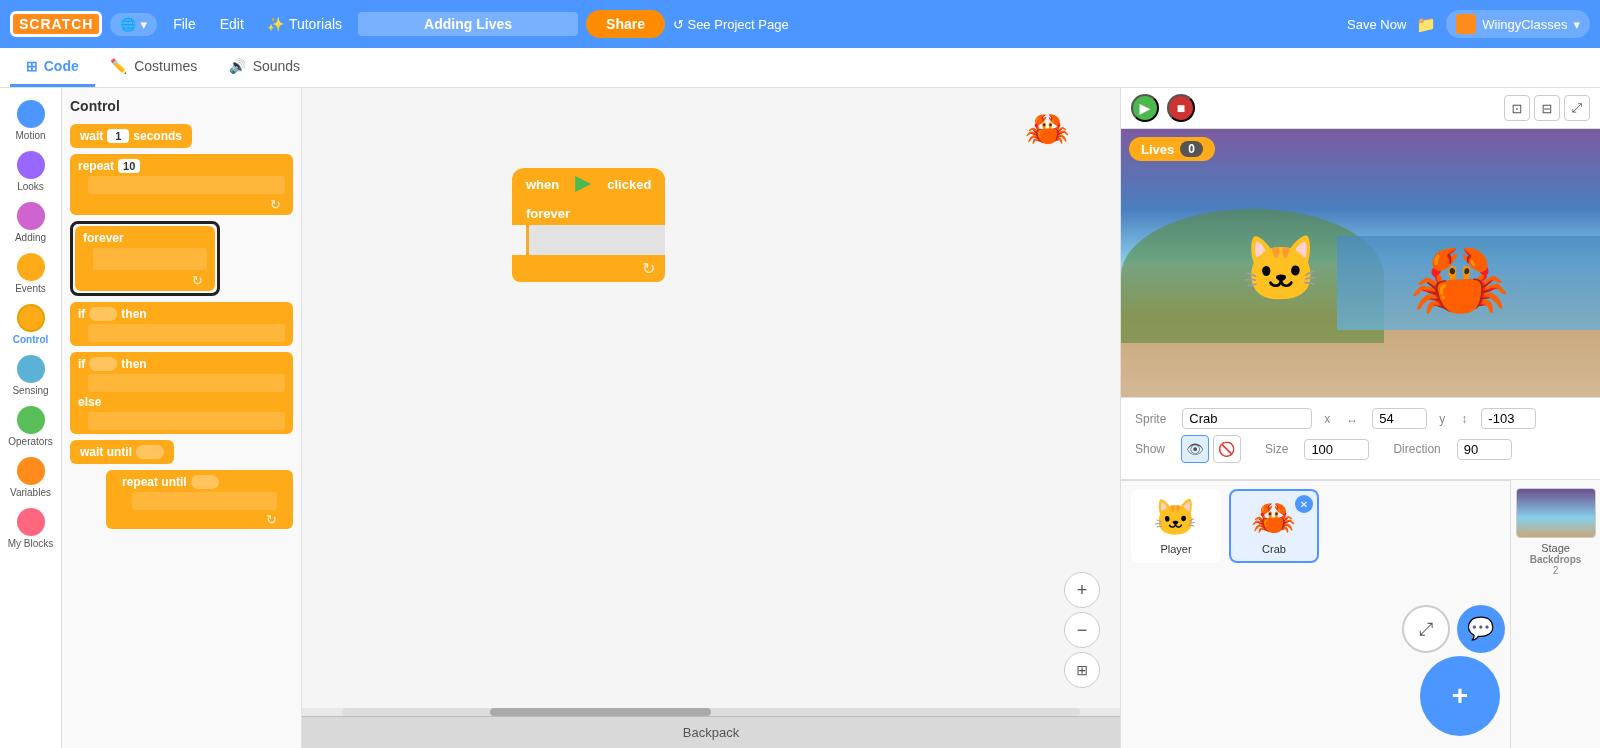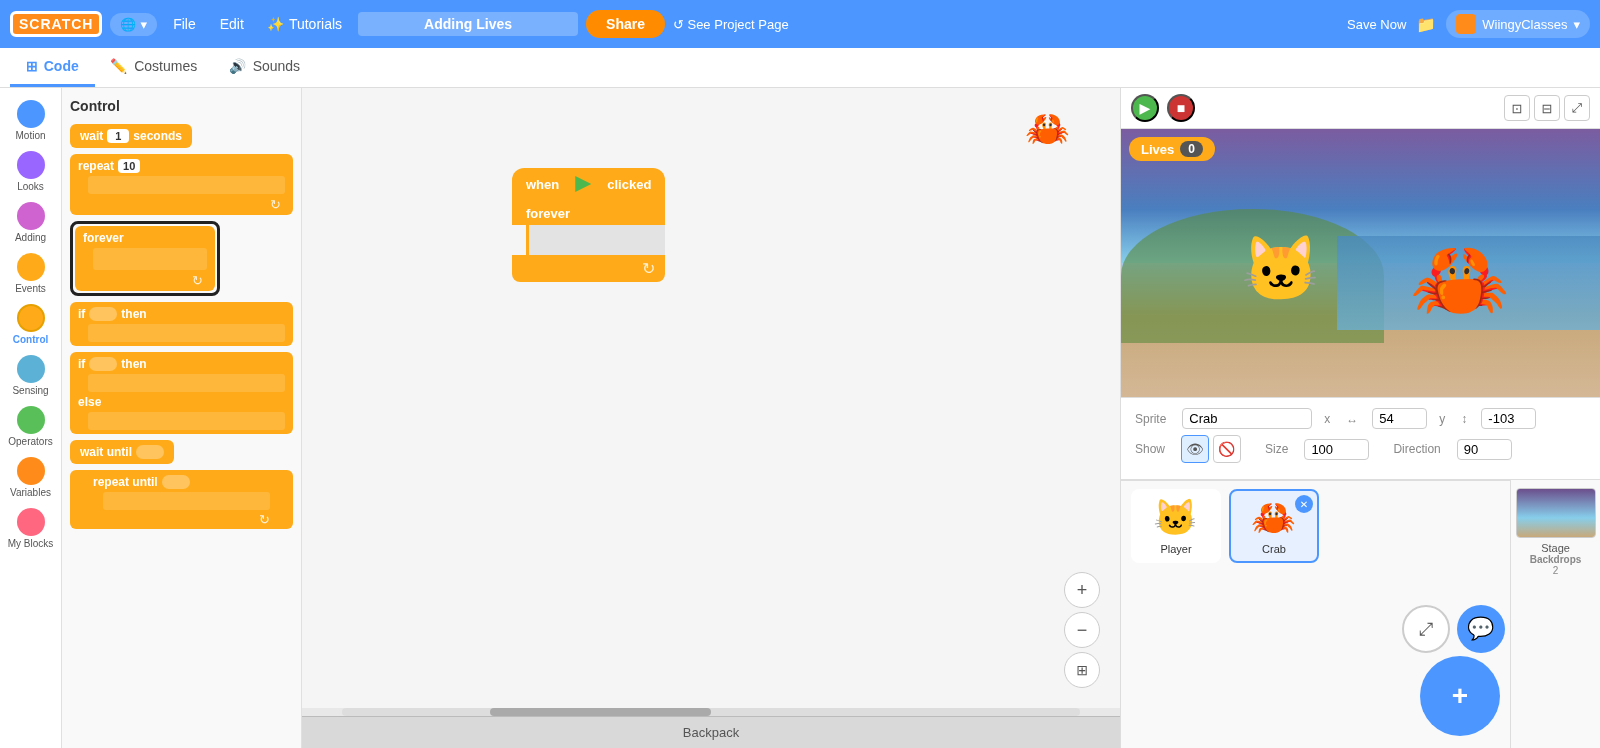--- a/index.html
+++ b/index.html
@@ -408,21 +408,21 @@
     </div>
 
     <div class="block-row">
       <div class="block block-wait-until">
         <span>wait until</span>
         <span style="background:rgba(255,255,255,0.3);width:28px;height:14px;border-radius:10px;display:inline-block;"></span>
       </div>
     </div>
 
     <div class="block-row">
-      <div style="background:#ffab19;border-radius:6px;padding:5px 23px 2px;min-width:140px;cursor:grab;">
+      <div style="background:#ffab19;border-radius:6px;padding:5px 16px 2px;min-width:140px;cursor:grab;margin-left:36px;">
         <div style="display:flex;align-items:center;gap:4px;color:white;font-size:12px;font-weight:bold;">
           <span>repeat until</span>
           <span style="background:rgba(255,255,255,0.3);width:28px;height:14px;border-radius:10px;display:inline-block;"></span>
         </div>
         <div style="background:rgba(255,255,255,0.15);margin:3px 0 2px 10px;min-height:18px;border-radius:3px;"></div>
         <div style="display:flex;justify-content:flex-end;">
           <span style="color:rgba(255,255,255,0.8);font-size:13px;">↻</span>
         </div>
       </div>
     </div>

